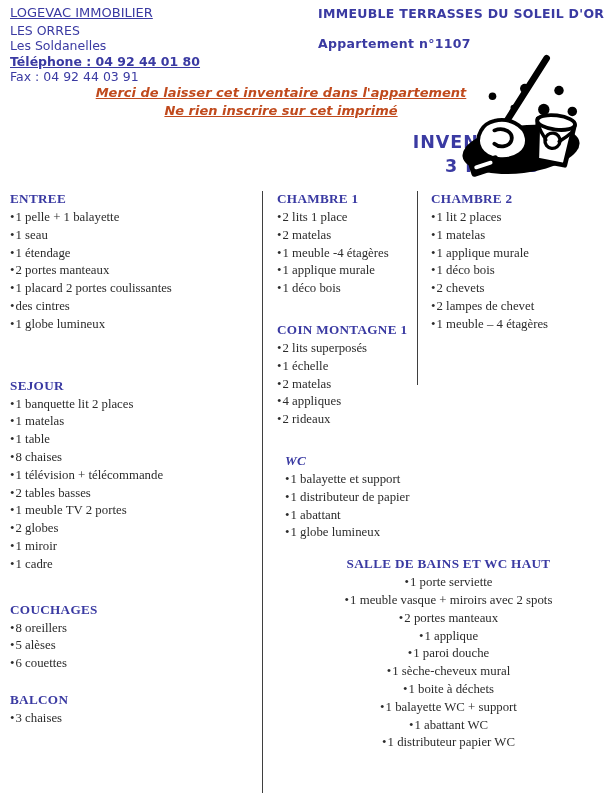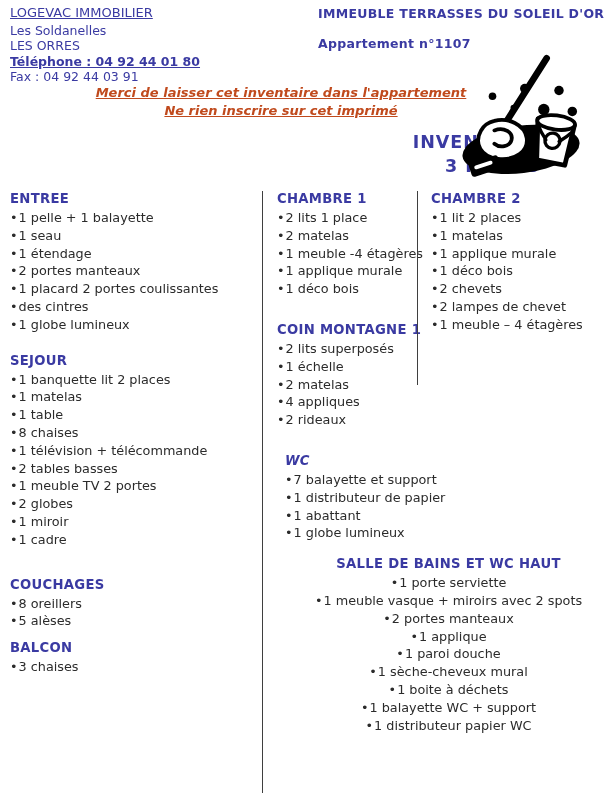--- a/index.html
+++ b/index.html
@@ -19,47 +19,47 @@
   
   .notice{position:absolute;top:84px;left:0;width:540px;text-align:center;
     color:var(--red,#c04a1d);font-weight:bold;font-style:italic;font-size:13px;line-height:18px;}
   .notice div{text-decoration:underline;padding-left:22px;}
   
   .doc-title{position:absolute;top:130px;left:0;width:540px;text-align:right;
     color:var(--blue,#3a3aa2);font-weight:bold;font-size:17.5px;line-height:24px;letter-spacing:1px;}
   
   .clipart{position:absolute;left:445px;top:50px;width:152px;height:138px;}
   
-  .col{position:absolute;top:190px;font-size:12.8px;line-height:17.8px;}
+  .col{position:absolute;top:190px;font-size:12.8px;line-height:17.8px;font-family:Liberation Serif, serif;}
   .col-1{left:10px;width:256px;}
   .col-2{left:277px;width:335px;}
   .col-3{left:431px;width:181px;}
   .sec-title{color:var(--blue,#3a3aa2);font-weight:bold;font-size:13.2px;letter-spacing:.3px;line-height:18px;margin-bottom:1px;}
   .item{white-space:nowrap;}
   .bullet{margin-right:1px;}
   
-  .sec-sejour{margin-top:18px;}
+  .sec-sejour{margin-top:43px;}
   .sec-couchages{margin-top:27px;}
-  .sec-balcon{margin-top:9px;}
+  .sec-balcon{margin-top:18px;}
   .sec-coin-montagne-1{margin-top:23px;}
   .sec-wc{margin-top:23px;padding-left:8px;}
   .sec-wc .sec-title{font-style:italic;}
   .sec-salle-de-bains{margin-top:13px;padding-left:8px;text-align:center;}
   
   .divider{position:absolute;width:0;border-left:1.5px solid var(--divider,#3f3f3f);}
   .divider-left{left:262px;top:191px;height:602px;}
   .divider-right{left:417px;top:191px;height:194px;}
 </style>
 </head>
 <body style="--blue: #3a3aa2; --red: #c04a1d; --body: #2b2b2b; --divider: #3f3f3f;">
 
 <div class="agency">
   <div class="agency-name">LOGEVAC IMMOBILIER</div>
+  <div>LES ORRES</div>
   <div>Les Soldanelles</div>
-  <div>LES ORRES</div>
   <div class="agency-phone">Téléphone : 04 92 44 01 80</div>
   <div>Fax : 04 92 44 03 91</div>
 </div>
 
 <div class="building">
   <div>IMMEUBLE TERRASSES DU SOLEIL D'OR</div>
   <div class="building-apt">Appartement n°1107</div>
 </div>
 
 <div class="notice">
@@ -116,20 +116,21 @@
       <div class="item"><span class="bullet">•</span><span>2 tables basses</span></div>
       <div class="item"><span class="bullet">•</span><span>1 meuble TV 2 portes</span></div>
       <div class="item"><span class="bullet">•</span><span>2 globes</span></div>
       <div class="item"><span class="bullet">•</span><span>1 miroir</span></div>
       <div class="item"><span class="bullet">•</span><span>1 cadre</span></div>
     </section>
     <section class="sec sec-couchages">
       <div class="sec-title">COUCHAGES</div>
       <div class="item"><span class="bullet">•</span><span>8 oreillers</span></div>
       <div class="item"><span class="bullet">•</span><span>5 alèses</span></div>
+      <div class="item"><span class="bullet">•</span><span>6 couettes</span></div>
     </section>
     <section class="sec sec-balcon">
       <div class="sec-title">BALCON</div>
       <div class="item"><span class="bullet">•</span><span>3 chaises</span></div>
     </section>
   </div>
 <div class="col col-2" id="col-1">
     <section class="sec sec-chambre-1">
       <div class="sec-title">CHAMBRE 1</div>
       <div class="item"><span class="bullet">•</span><span>2 lits 1 place</span></div>
@@ -141,35 +142,36 @@
     <section class="sec sec-coin-montagne-1">
       <div class="sec-title">COIN MONTAGNE 1</div>
       <div class="item"><span class="bullet">•</span><span>2 lits superposés</span></div>
       <div class="item"><span class="bullet">•</span><span>1 échelle</span></div>
       <div class="item"><span class="bullet">•</span><span>2 matelas</span></div>
       <div class="item"><span class="bullet">•</span><span>4 appliques</span></div>
       <div class="item"><span class="bullet">•</span><span>2 rideaux</span></div>
     </section>
     <section class="sec sec-wc">
       <div class="sec-title">WC</div>
-      <div class="item"><span class="bullet">•</span><span>7 balayette et support</span></div>
+      <div class="item"><span class="bullet">•</span><span>1 balayette et support</span></div>
       <div class="item"><span class="bullet">•</span><span>1 distributeur de papier</span></div>
       <div class="item"><span class="bullet">•</span><span>1 abattant</span></div>
       <div class="item"><span class="bullet">•</span><span>1 globe lumineux</span></div>
     </section>
     <section class="sec sec-salle-de-bains">
       <div class="sec-title">SALLE DE BAINS ET WC HAUT</div>
       <div class="item"><span class="bullet">•</span><span>1 porte serviette</span></div>
       <div class="item"><span class="bullet">•</span><span>1 meuble vasque + miroirs avec 2 spots</span></div>
       <div class="item"><span class="bullet">•</span><span>2 portes manteaux</span></div>
       <div class="item"><span class="bullet">•</span><span>1 applique</span></div>
       <div class="item"><span class="bullet">•</span><span>1 paroi douche</span></div>
       <div class="item"><span class="bullet">•</span><span>1 sèche-cheveux mural</span></div>
       <div class="item"><span class="bullet">•</span><span>1 boite à déchets</span></div>
       <div class="item"><span class="bullet">•</span><span>1 balayette WC + support</span></div>
+      <div class="item"><span class="bullet">•</span><span>1 abattant WC</span></div>
       <div class="item"><span class="bullet">•</span><span>1 distributeur papier WC</span></div>
     </section>
   </div>
 <div class="col col-3" id="col-2">
     <section class="sec sec-chambre-2">
       <div class="sec-title">CHAMBRE 2</div>
       <div class="item"><span class="bullet">•</span><span>1 lit 2 places</span></div>
       <div class="item"><span class="bullet">•</span><span>1 matelas</span></div>
       <div class="item"><span class="bullet">•</span><span>1 applique murale</span></div>
       <div class="item"><span class="bullet">•</span><span>1 déco bois</span></div>

